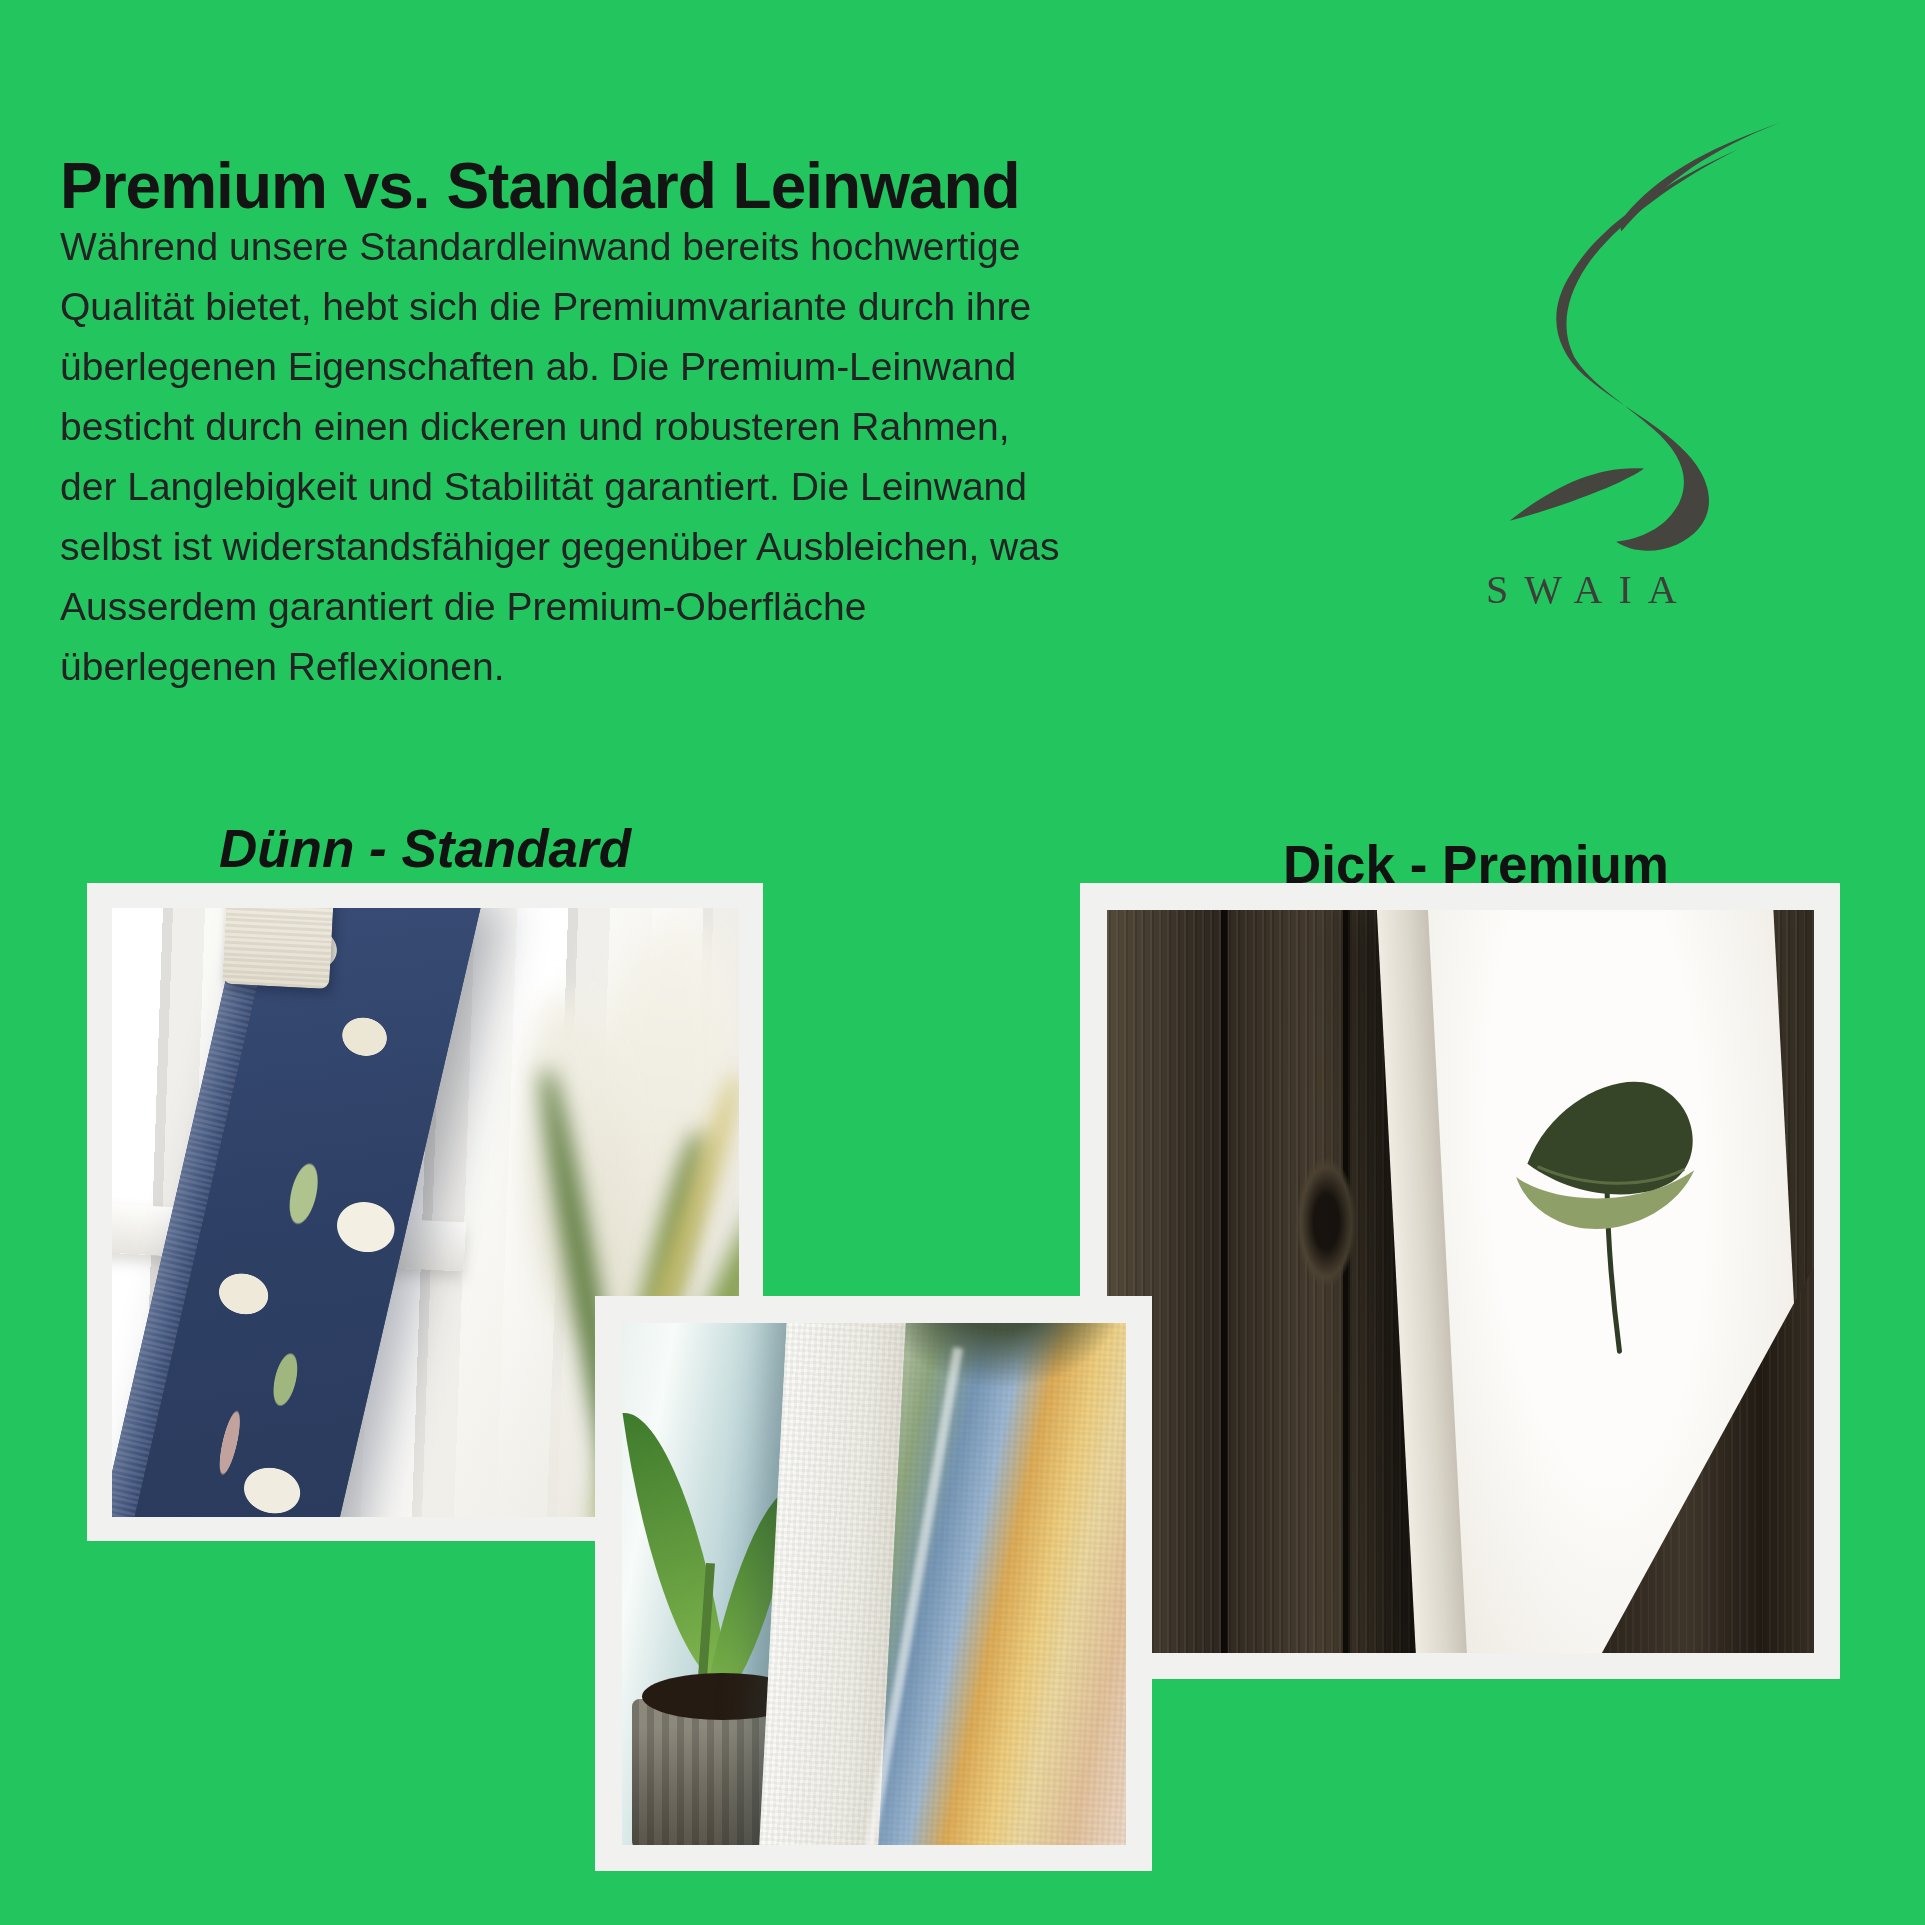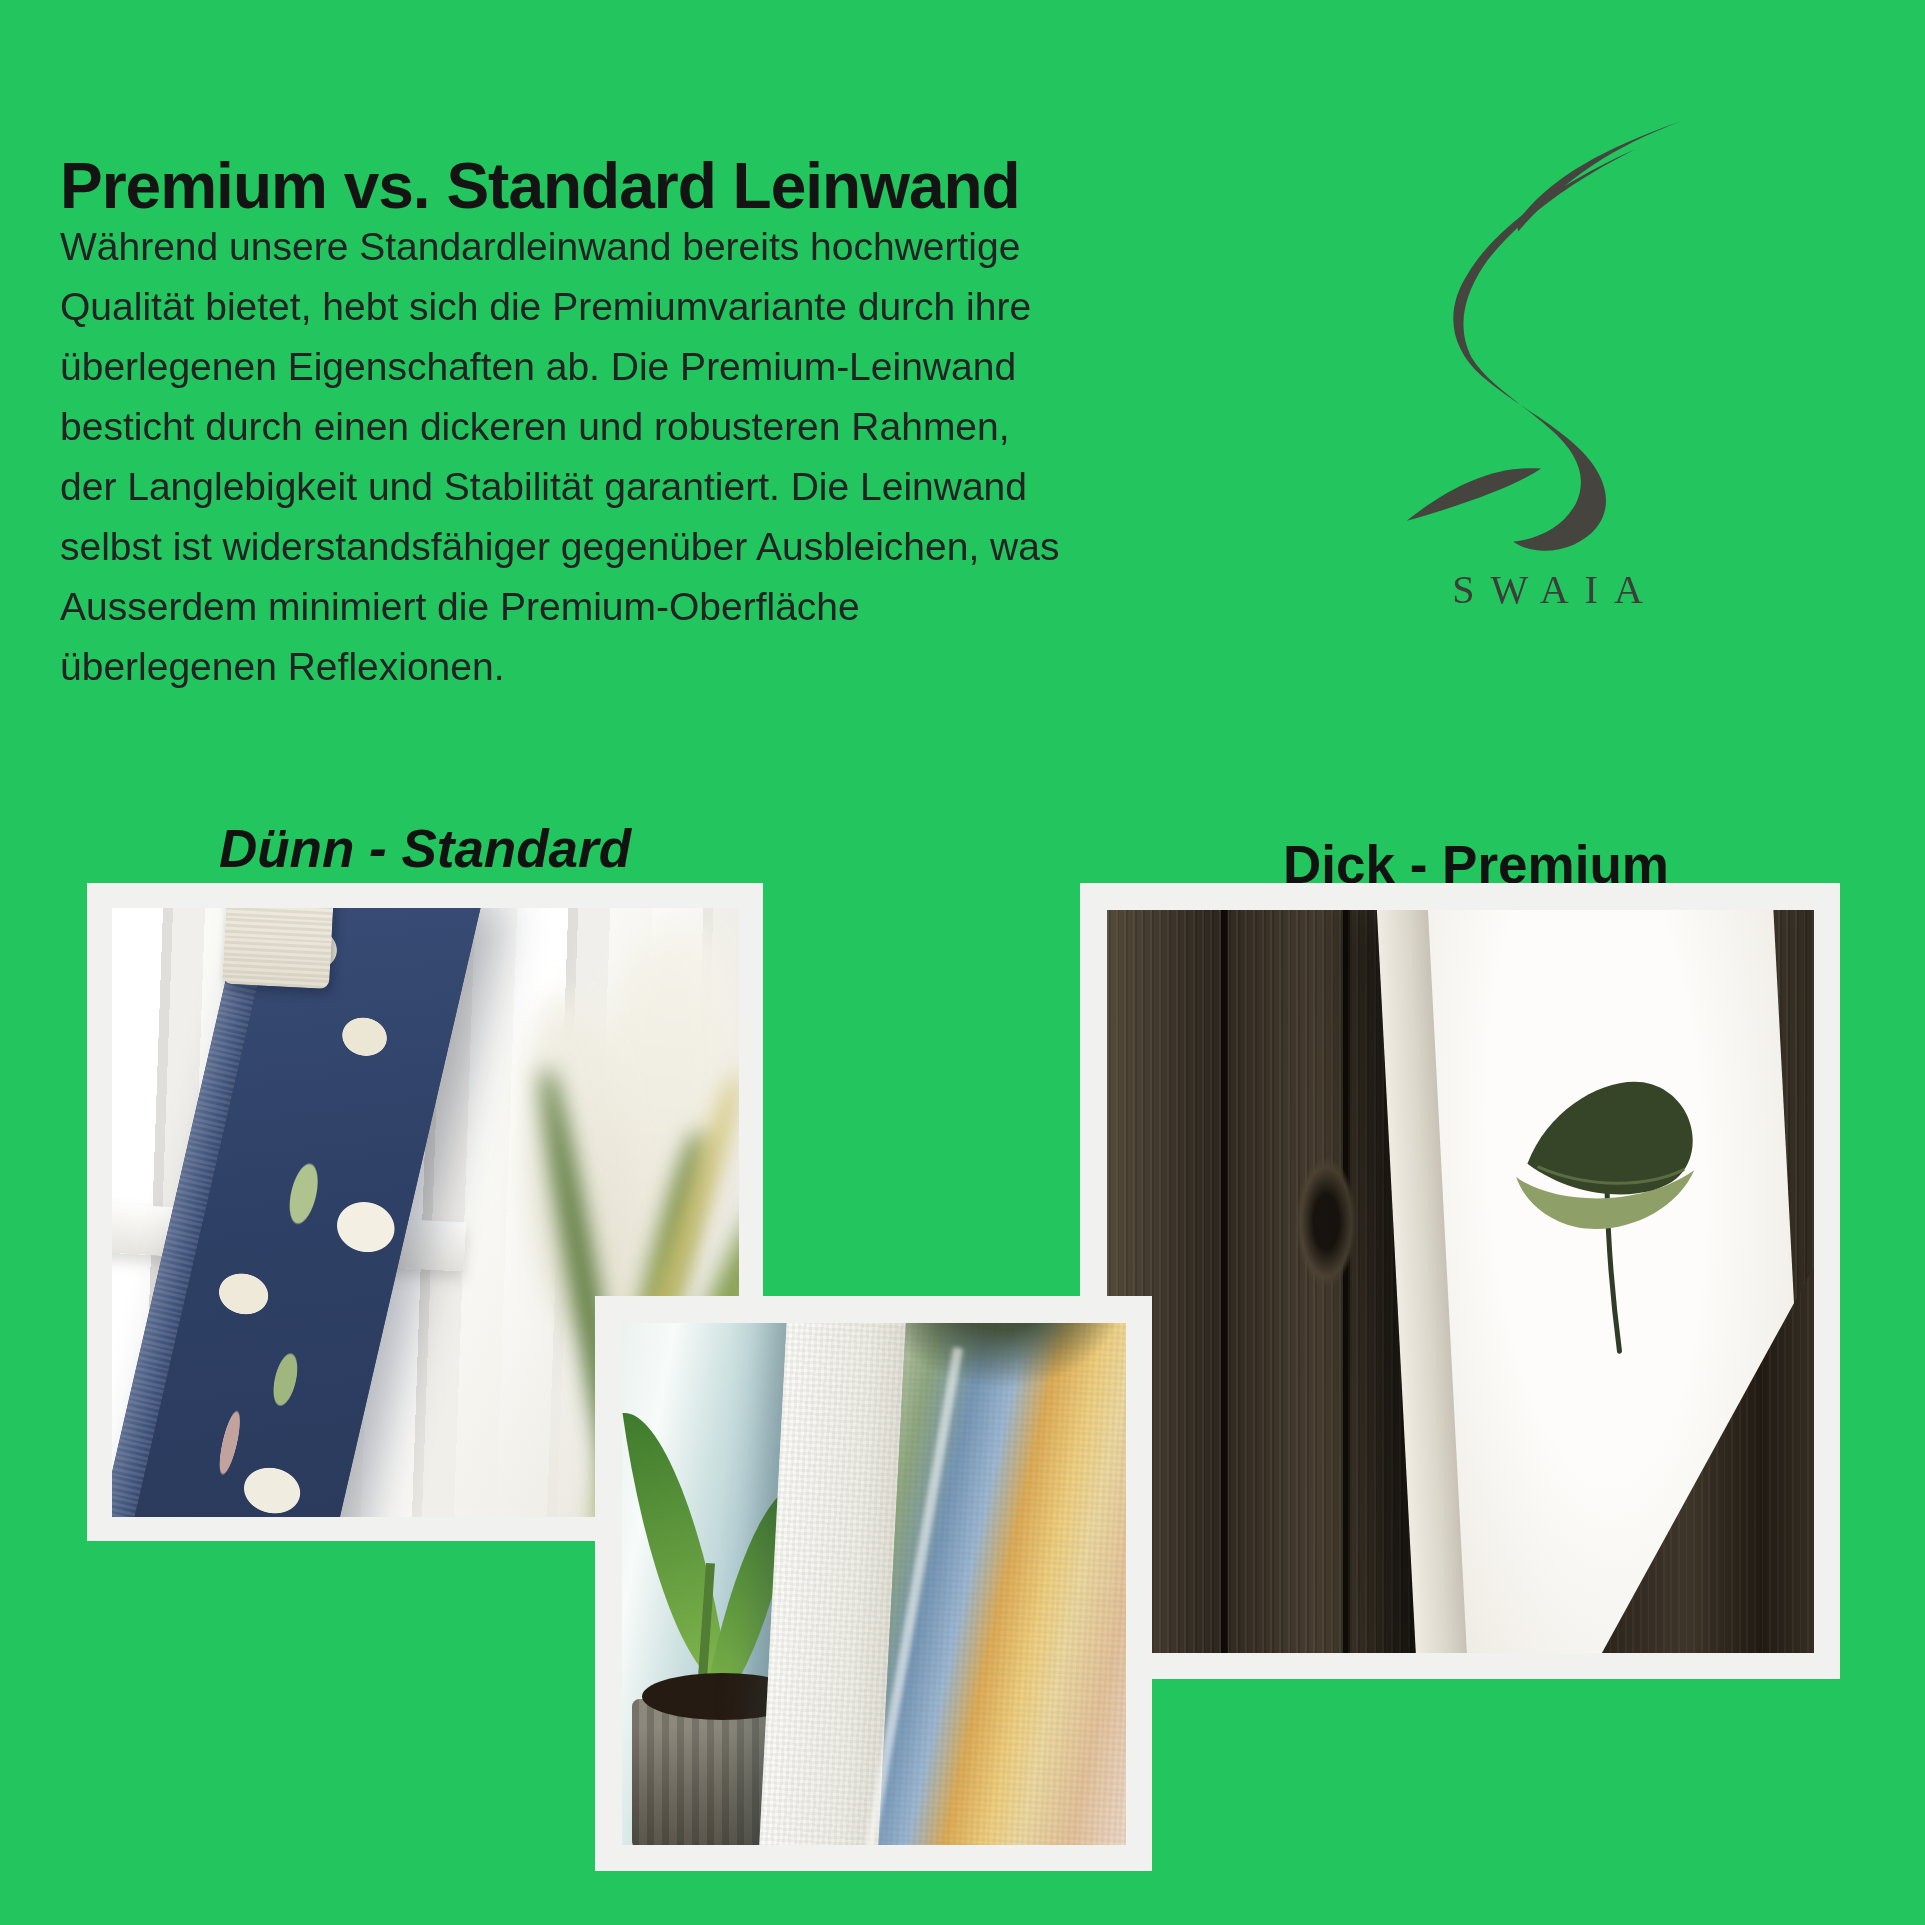--- a/index.html
+++ b/index.html
@@ -9,21 +9,21 @@
   }
   
   .title{
     position:absolute;left:60px;top:107px;width:1084px;
     font-size:64px;font-weight:700;letter-spacing:-1px;color:#141414;line-height:1.15;
     white-space:nowrap;
   }
   .para{position:absolute;left:60px;top:217px;width:1094px;}
   .para .line{font-size:39px;line-height:60px;color:#232323;white-space:nowrap;}
   
-  .logo{position:absolute;left:1367px;top:91px;width:361px;text-align:center;}
+  .logo{position:absolute;left:1470px;top:91px;width:361px;text-align:left;}
   .logo svg{display:block;margin:0 auto;}
   .brand{
     margin-top:13.3px;font-family:"Liberation Serif", serif;font-size:40px;color:#3d3d39;
     letter-spacing:16px;padding-left:16px;font-weight:400;
   }
   
   .label{position:absolute;top:818px;font-size:53px;font-weight:700;color:#121212;text-align:center;}
   .label.std{left:87px;width:676px;}
   .label.prem{left:1080px;width:760px;}
   
@@ -167,21 +167,21 @@
 
   <h1 class="title">Premium vs. Standard Leinwand</h1>
 
   <div class="para">
     <div class="line">Während unsere Standardleinwand bereits hochwertige</div>
     <div class="line">Qualität bietet, hebt sich die Premiumvariante durch ihre</div>
     <div class="line">überlegenen Eigenschaften ab. Die Premium-Leinwand</div>
     <div class="line">besticht durch einen dickeren und robusteren Rahmen,</div>
     <div class="line">der Langlebigkeit und Stabilität garantiert. Die Leinwand</div>
     <div class="line">selbst ist widerstandsfähiger gegenüber Ausbleichen, was</div>
-    <div class="line">Ausserdem minimiert die Premium-Oberfläche</div>
+    <div class="line">Ausserdem garantiert die Premium-Oberfläche</div>
     <div class="line">überlegenen Reflexionen.</div>
   </div>
 
   <div class="logo">
     <svg width="314" height="462" viewBox="0 0 360 520">
       <g fill="#45443e">
         <path d="M 332 30 C 240 62, 185 95, 150 138 C 146 145, 144 152, 146 156 C 196 98, 252 60, 332 30 Z"></path>
         <path d="M 280 62
                  C 195 100, 120 150, 88 205
                  C 62 245, 66 288, 104 322

